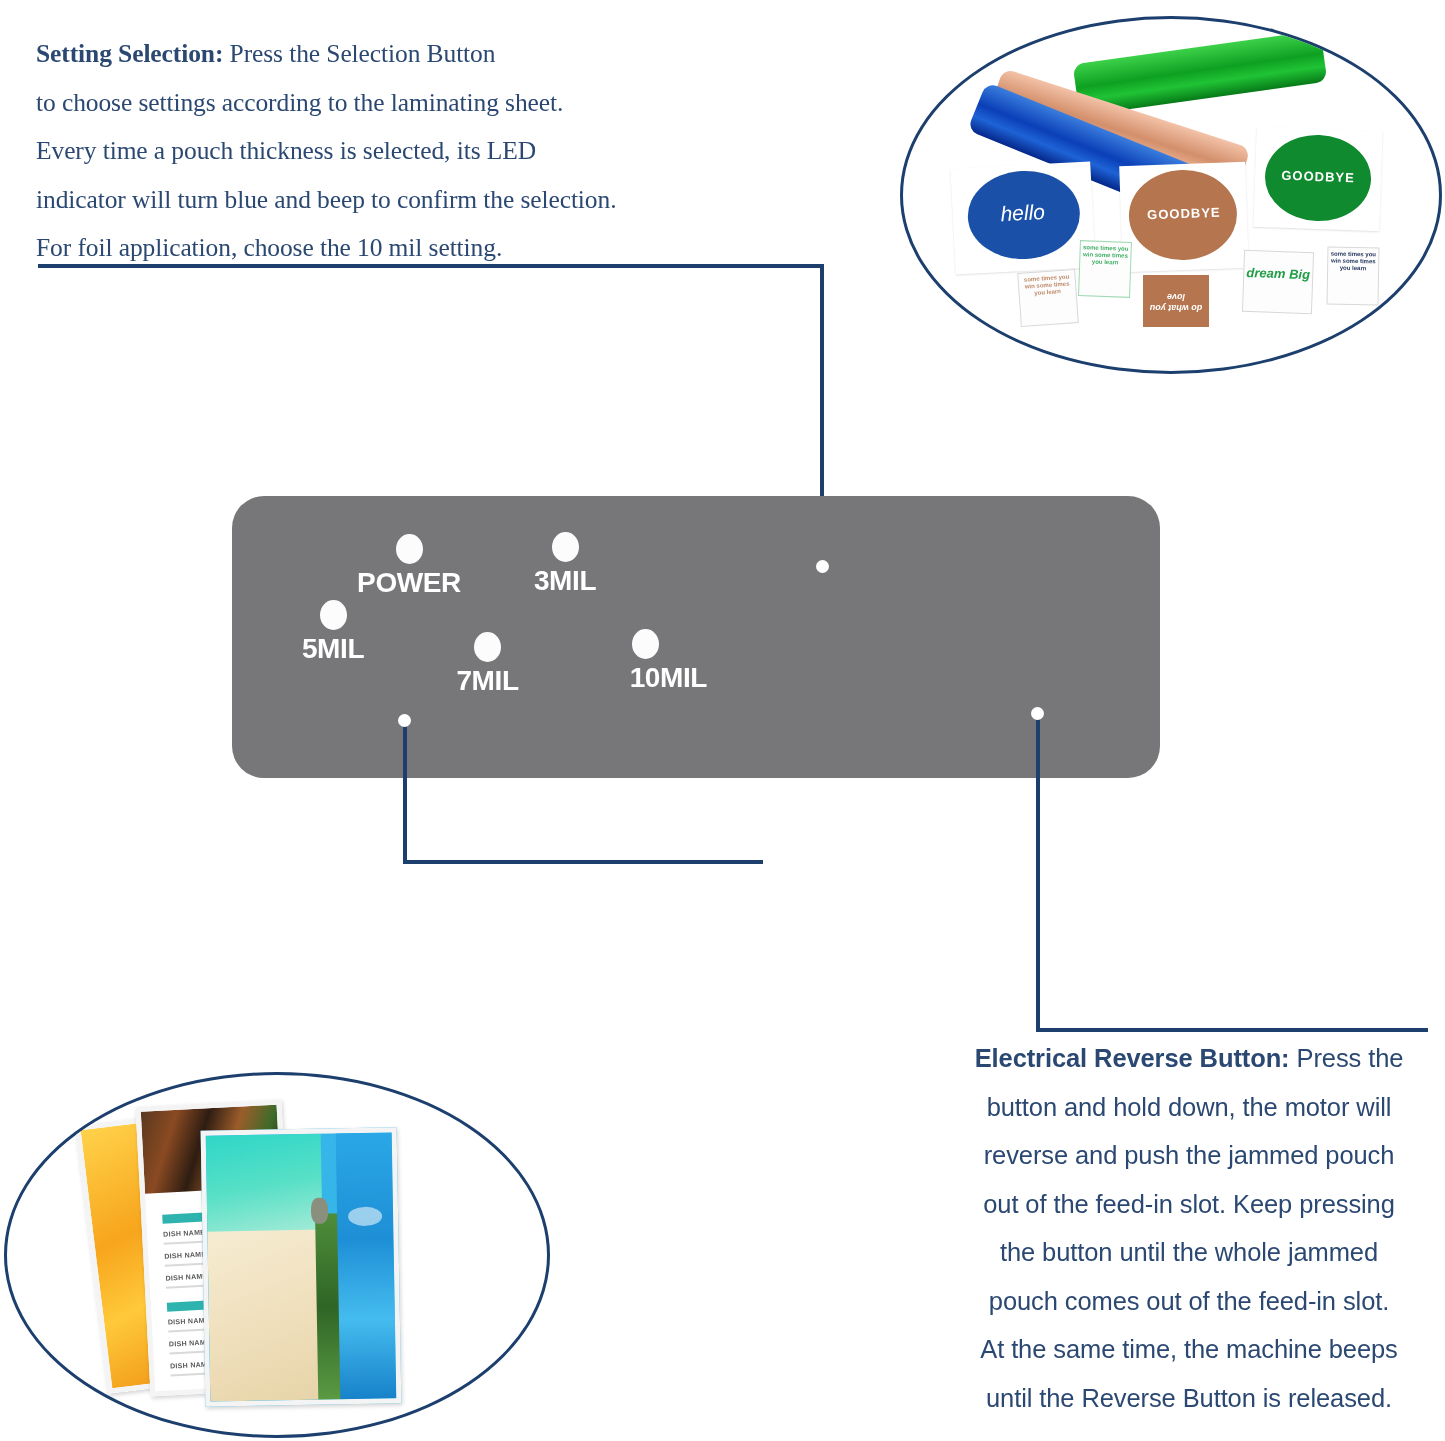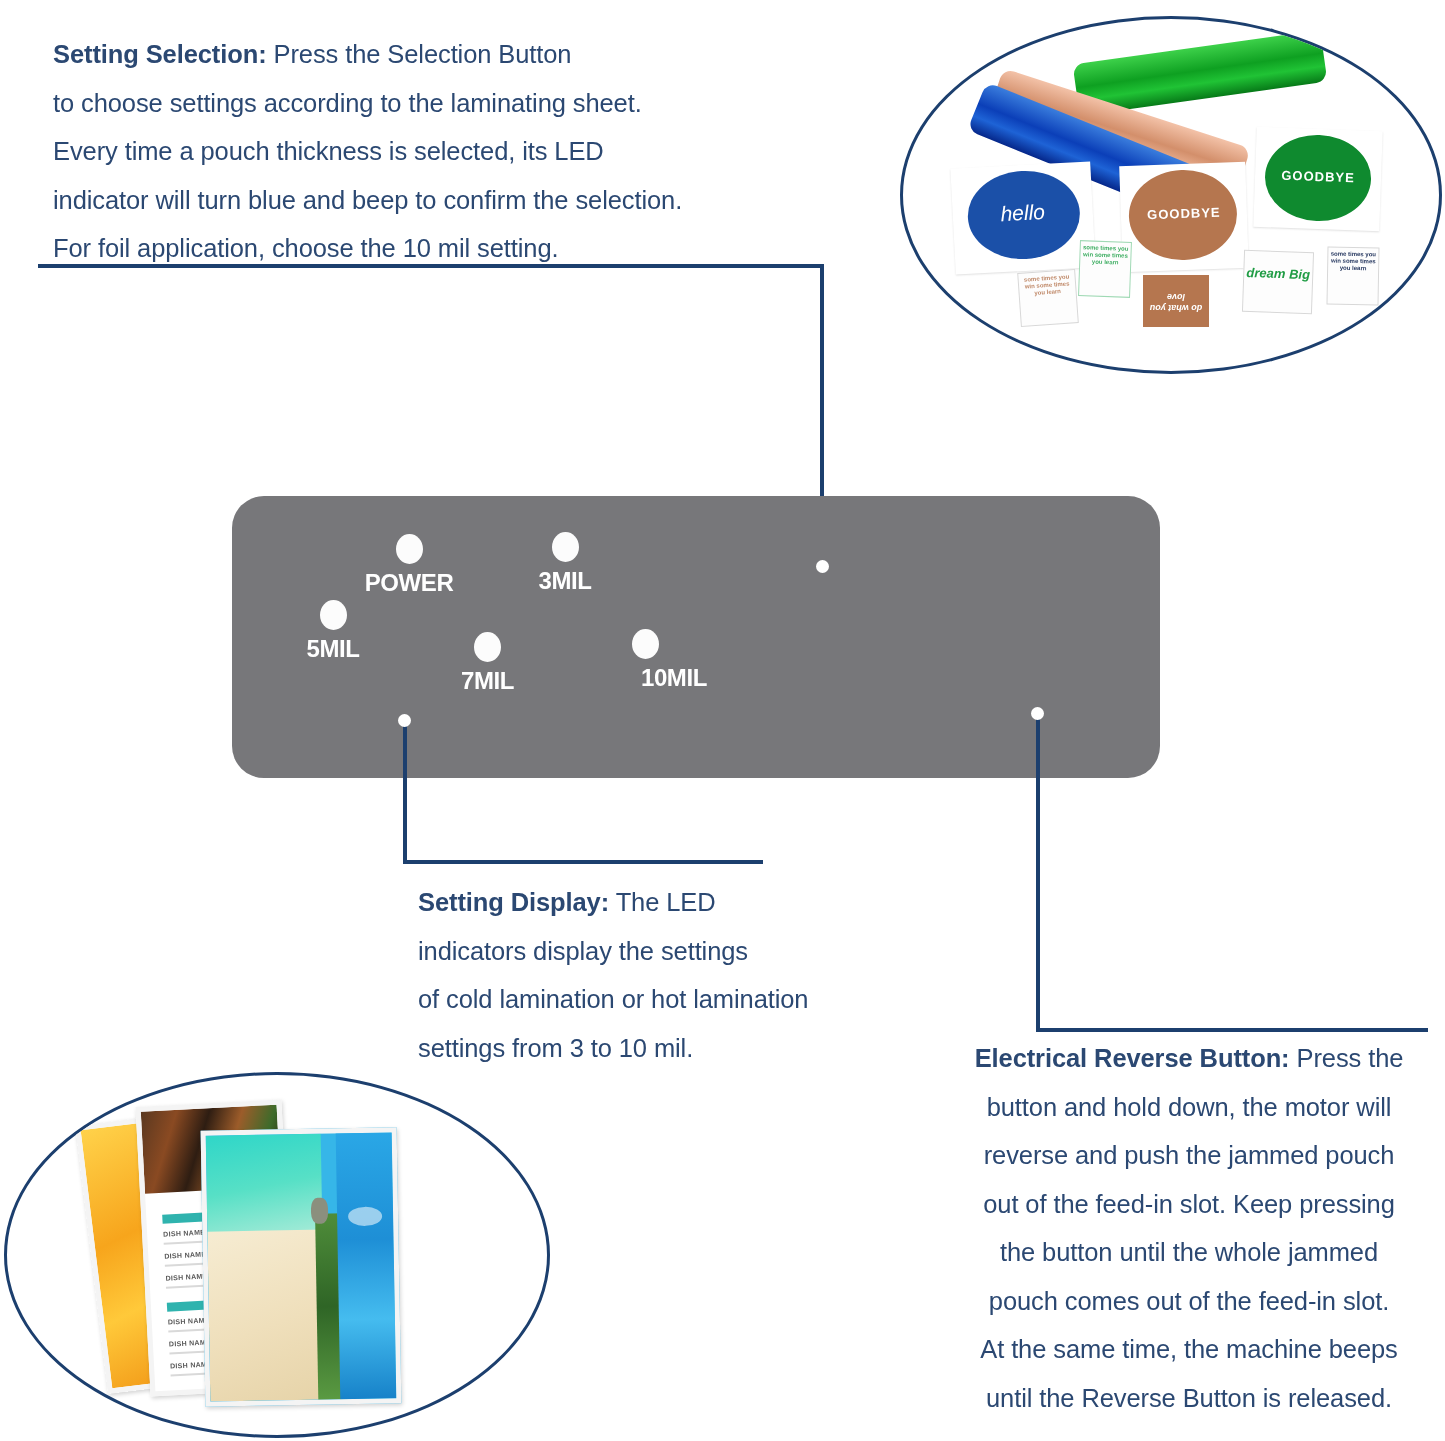--- a/index.html
+++ b/index.html
@@ -24,21 +24,21 @@
     color: #2b4872;
     font-size: 25.5px;
     line-height: 48.5px;
     letter-spacing: -0.1px;
     white-space: pre-wrap;
   }
   .callout .hd {
     font-weight: bold;
   }
 
-  #txt-setting-selection { left: 53px;  top: 30px;  width: 800px; }
+  #txt-setting-selection { left: 36px;  top: 30px;  width: 800px; font-family: Liberation Serif, serif; }
   #txt-setting-display   { left: 418px; top: 878px; width: 520px; }
   #txt-reverse-button    { left: 934px; top: 1034px; width: 510px; text-align: center; }
 
   
   .conn {
     position: absolute;
     background: #1c3f6e;
   }
   .conn-h { height: 4px; }
   .conn-v { width: 4px; }
@@ -81,21 +81,21 @@
   }
   .led {
     width: 27px;
     height: 30px;
     border-radius: 50%;
     background: #fcfcfc;
     margin: 0 auto 4px auto;
   }
   .led-label {
     color: #ffffff;
-    font-size: 24px;
+    font-size: 28px;
     font-weight: bold;
     letter-spacing: -0.4px;
     line-height: 30px;
     white-space: nowrap;
   }
 
   #led-power  { left: 355px; top: 534px; width: 108px; }
   #led-3mil   { left: 513px; top: 532px; width: 104px; }
   #led-5mil   { left: 282px; top: 600px; width: 102px; }
   #led-7mil   { left: 437px; top: 632px; width: 101px; }
@@ -223,24 +223,20 @@
   <div class="conn-dot" id="dot-select"></div>
   <div class="conn-dot" id="dot-display"></div>
   <div class="conn-dot" id="dot-reverse"></div>
 
   <div class="conn conn-v" id="conn2-v"></div>
   <div class="conn conn-h" id="conn2-h"></div>
 
   <div class="conn conn-v" id="conn3-v"></div>
   <div class="conn conn-h" id="conn3-h"></div>
 
-  <div class="callout" id="txt-setting-display"><span class="hd">Setting Display:</span><span> The LED
-indicators display the settings
-of cold lamination or hot lamination
-settings from 3 to 10 mil.</span></div>
 
   <div class="callout" id="txt-reverse-button"><span class="hd">Electrical Reverse Button:</span><span> Press the
 button and hold down, the motor will
 reverse and push the jammed pouch
 out of the feed-in slot. Keep pressing
 the button until the whole jammed
 pouch comes out of the feed-in slot.
 At the same time, the machine beeps
 until the Reverse Button is released.</span></div>
 

